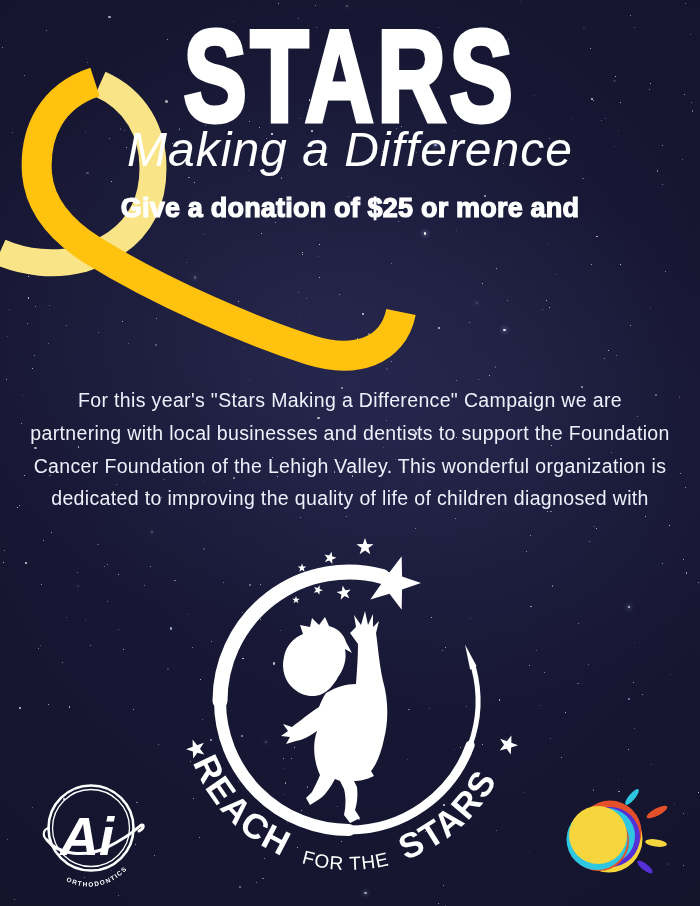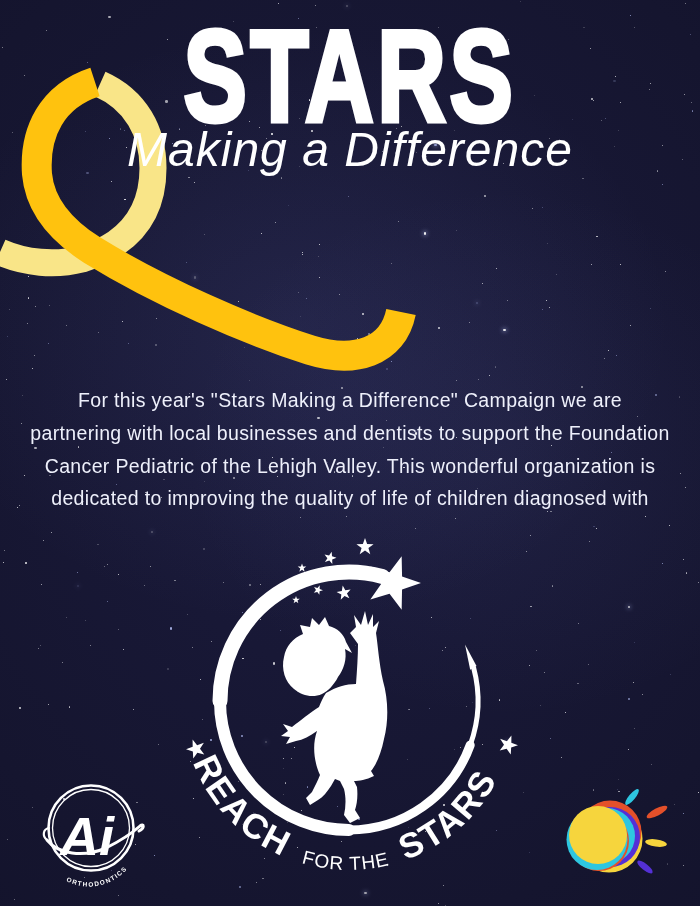--- a/index.html
+++ b/index.html
@@ -482,25 +482,26 @@
       <i style="left: 620.4px; top: 264.3px; width: 1px; height: 1px; opacity: 0.91; background: rgb(255, 255, 255);"></i>
     </div>
 
   <svg class="ribbon" width="440" height="320" viewBox="0 60 440 320" fill="none">
     <path d="M100,84 C136,100 153,132 153,168 C153,200 142,225 116,243 C104,251 92,256 82,259 C55,266 25,263 0,252" stroke-width="27" stroke="#F9E588"></path>
     <path d="M95,82 C52,96 34,132 37,174 C40,207 62,231 92,250 C160,292 248,330 310,350 C355,364 393,352 401,312" stroke-width="30" stroke="#FFC20E"></path>
   </svg>
 
   <h1 class="title">STARS</h1>
   <div class="subtitle">Making a Difference</div>
+  <div class="offer1">Give a donation of $25 or more and</div>
 
   <div class="desc">
     <span>For this year's "Stars Making a Difference" Campaign we are</span>
     <span>partnering with local businesses and dentists to support the Foundation</span>
-    <span>Cancer Pediatric of the Lehigh Valley. This wonderful organization is</span>
+    <span>Cancer Foundation of the Lehigh Valley. This wonderful organization is</span>
     <span>dedicated to improving the quality of life of children diagnosed with</span>
   </div>
 
   <svg class="reach-logo" width="344" height="368" viewBox="0 0 344 368">
     <defs>
       <path id="textArc" d="M7.7,211.2 A167,167 0 0 0 330.3,211.2"></path>
       <g id="s5">
           <polygon fill="#fff" points="0,-1 0.235,-0.324 0.951,-0.309 0.38,0.124 0.588,0.809 0,0.4 -0.588,0.809 -0.38,0.124 -0.951,-0.309 -0.235,-0.324"></polygon>
         </g>
     </defs>

